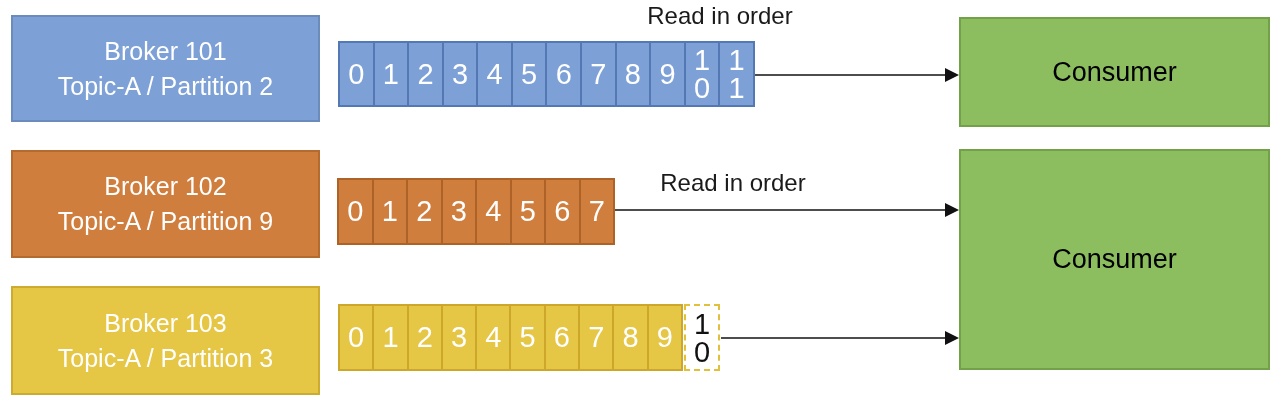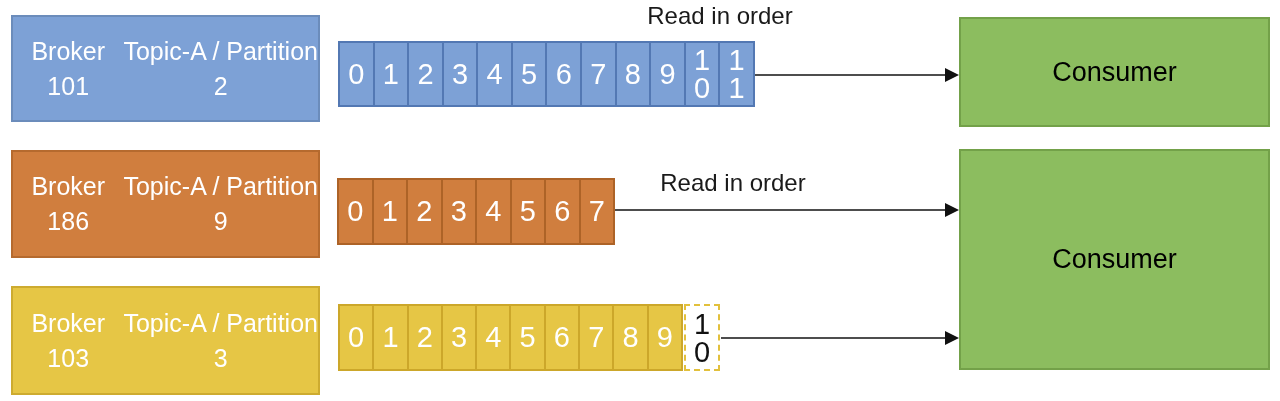--- a/index.html
+++ b/index.html
@@ -11,21 +11,21 @@
     overflow: hidden;
     font-family: "Liberation Sans", "DejaVu Sans", sans-serif;
   }
 
   
   .broker {
     position: absolute;
     left: 11px;
     width: 309px;
     display: flex;
-    flex-direction: row;
+    flex-direction: column;
     align-items: center;
     justify-content: center;
     color: #ffffff;
     font-size: 25px;
     line-height: 35px;
     text-align: center;
     box-sizing: border-box;
     border: 2px solid;
   }
   .broker.blue   { top: 15px;  height: 107px; background: var(--broker-blue,  #7da1d6); border-color: #6b8cbb; }
@@ -149,21 +149,21 @@
   <div class="read-label l0">Read in order</div>
   <div class="arrow a0">
     <div class="shaft"></div>
     <div class="head"></div>
   </div>
   <div class="consumer c0">
     <div>Consumer</div>
   </div>
 
   <div class="broker orange">
-    <div>Broker 186</div>
+    <div>Broker 102</div>
     <div>Topic-A / Partition 9</div>
   </div>
   <div class="strip orange">
       <div class="cell">0</div>
       <div class="cell">1</div>
       <div class="cell">2</div>
       <div class="cell">3</div>
       <div class="cell">4</div>
       <div class="cell">5</div>
       <div class="cell">6</div>

